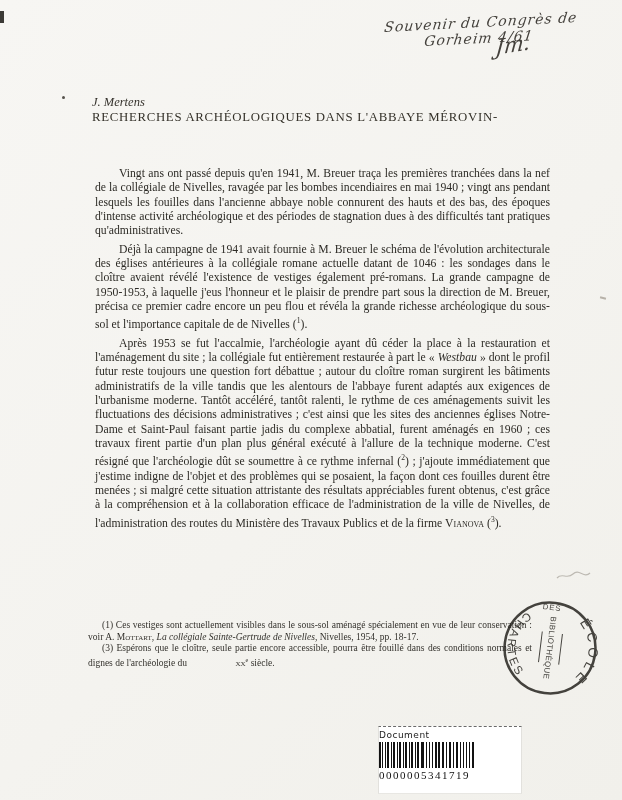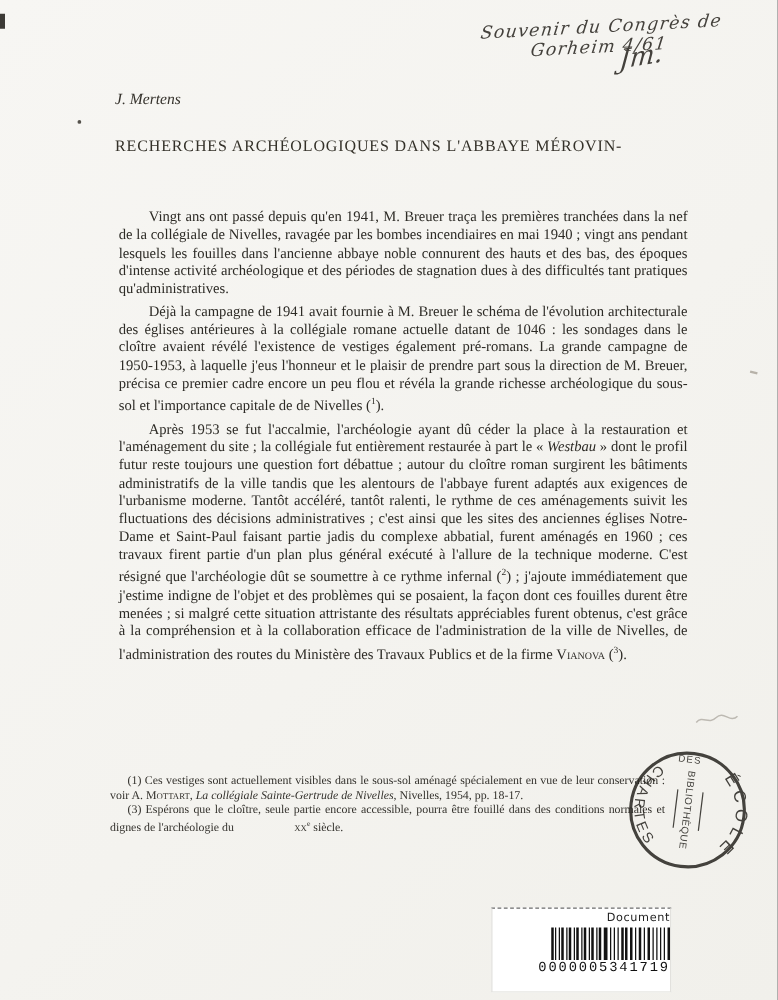--- a/index.html
+++ b/index.html
@@ -12,47 +12,47 @@
   
   .hand{
     position:absolute;color:#44413c;
     font-family:"DejaVu Serif",serif;font-style:italic;
   }
   .hand-line{left:348px;top:14px;width:264px;text-align:center;
     font-size:14px;letter-spacing:1px;transform:rotate(-3deg) skewX(-10deg);}
   .hand-sig{left:468px;top:33px;width:90px;text-align:center;
     font-size:21px;transform:rotate(-9deg) skewX(-14deg);}
   
-  .author{position:absolute;left:92px;top:72px;font-style:italic;font-size:12.5px;color:#35322c;}
+  .author{position:absolute;left:92px;top:95px;font-style:italic;font-size:12.5px;color:#35322c;}
   .margin-dot{position:absolute;left:62px;top:96px;width:3px;height:3px;background:#55524c;border-radius:50%;}
   .title{position:absolute;left:92px;top:110px;width:472px;
     font-size:12.8px;line-height:15.5px;letter-spacing:0.7px;color:#343129;}
   
   .bodytext{position:absolute;left:91px;top:163px;width:463px;
     font-size:11.7px;line-height:14.35px;text-align:justify;
     -webkit-hyphens:auto;hyphens:auto;color:#2d2b26;}
   .bodytext p{margin:4px;text-indent:24px;}
   
   .footnotes{position:absolute;left:88px;top:620px;width:444px;
     font-size:9.5px;line-height:11.6px;text-align:justify;color:#33312c;}
   .footnotes p{margin:0;text-indent:14px;}
   
   .stamp{position:absolute;left:492px;top:590px;width:116px;height:116px;
     transform:rotate(97deg);opacity:0.85;z-index:5;}
   .stamp svg{width:100%;height:100%;}
   
-  .sticker{position:absolute;left:393px;top:726px;width:142px;height:66px;
+  .sticker{position:absolute;left:378px;top:726px;width:142px;height:66px;
     background:#ffffff;border-top:1px dashed #6a6a6a;border-left:1px solid #e2e1dd;
     border-right:1px solid #e2e1dd;border-bottom:1px solid #e8e7e3;
-    display:flex;flex-direction:column;align-items:flex-end;z-index:6;}
+    display:flex;flex-direction:column;align-items:flex-start;z-index:6;}
   .bc-label{font-family:"DejaVu Sans",sans-serif;font-size:9px;letter-spacing:0.5px;
     color:#222;margin-top:3px;}
   .bars{display:flex;align-items:stretch;justify-content:center;height:26px;margin-top:2px;}
   .bars i{display:inline-block;height:26px;background:#121212;}
-  .bc-number{font-family:Liberation Mono, monospace;font-size:11px;
+  .bc-number{font-family:Liberation Serif, serif;font-size:11px;
     letter-spacing:1.5px;color:#111;margin-top:1px;}
   
   .edge-mark{position:absolute;left:0;top:11px;width:4px;height:12px;background:#3c3a36;}
   .speck-a{position:absolute;left:600px;top:297px;width:6px;height:2px;background:#b7b2a9;transform:rotate(14deg);}
   .squiggle{position:absolute;left:556px;top:570px;width:36px;height:12px;opacity:.6;}
 </style>
 </head>
 <body>
 
 <div class="page">

